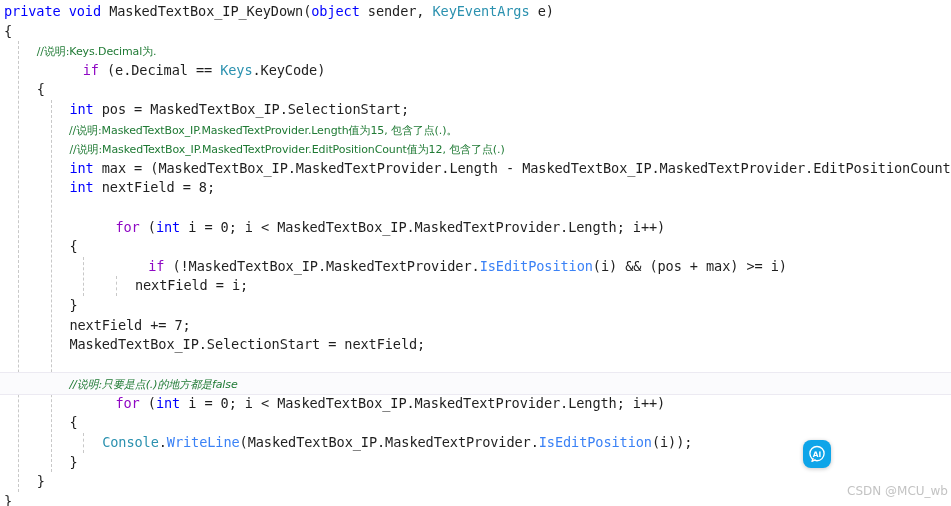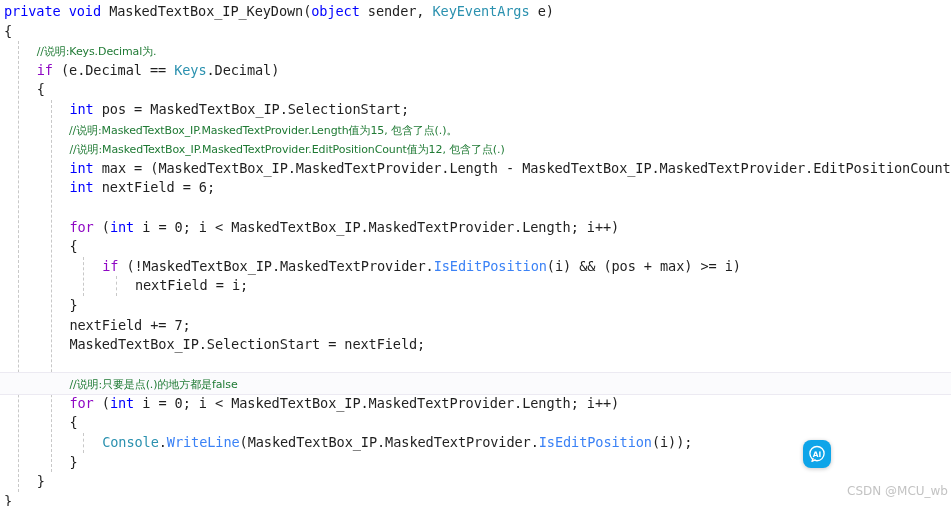--- a/index.html
+++ b/index.html
@@ -57,21 +57,21 @@
     line-height: 19.6px;
     white-space: pre;
     font-size: 13.6px;
     font-family: "DejaVu Sans Mono", "Liberation Mono", monospace;
     color: #1f1f1f;
     letter-spacing: -0.1px;
   }
 
   
   .kw   { color: #0000ff; }           
-  .ctl  { color: #8f08c4; }           
+  .ctl  { color: #8f08c4; margin-left: 46px; }           
   .typ  { color: #2b91af; }           
   .mth  { color: #8b7game; }
   .mth  { color: #3b82f6; }           
   .cmt  { color: #1f7a34; }           
   .pln  { color: #1f1f1f; }
   .pun  { color: #1f1f1f; }
 
   .cmt-cn {
     font-family: "DejaVu Sans", "Liberation Sans", sans-serif;
     font-size: 11px;
@@ -121,37 +121,37 @@
     </div>
 
   <div id="bands">
       <div class="line-band" style="top: 372.4px; height: 20.6px;"></div>
     </div>
 
   <div class="code" id="code" style="top: 2px;">
       <div class="ln" style="padding-left: 4px;"><span class="kw">private</span><span class="pln"> </span><span class="kw">void</span><span class="pln"> </span><span class="pln">MaskedTextBox_IP_KeyDown</span><span class="pun">(</span><span class="kw">object</span><span class="pln"> sender, </span><span class="typ">KeyEventArgs</span><span class="pln"> e)</span></div>
       <div class="ln" style="padding-left: 4px;"><span class="pun">{</span></div>
       <div class="ln" style="padding-left: 36.72px;"><span class="cmt cmt-cn">//说明:Keys.Decimal为.</span></div>
-      <div class="ln" style="padding-left: 36.72px;"><span class="ctl">if</span><span class="pln"> (e.Decimal == </span><span class="typ">Keys</span><span class="pln">.Decimal)</span></div>
+      <div class="ln" style="padding-left: 36.72px;"><span class="ctl">if</span><span class="pln"> (e.Decimal == </span><span class="typ">Keys</span><span class="pln">.KeyCode)</span></div>
       <div class="ln" style="padding-left: 36.72px;"><span class="pun">{</span></div>
       <div class="ln" style="padding-left: 69.44px;"><span class="kw">int</span><span class="pln"> pos = MaskedTextBox_IP.SelectionStart;</span></div>
       <div class="ln" style="padding-left: 69px;"><span class="cmt cmt-cn">//说明:MaskedTextBox_IP.MaskedTextProvider.Length值为15, 包含了点(.)。</span></div>
       <div class="ln" style="padding-left: 69.44px;"><span class="cmt cmt-cn">//说明:MaskedTextBox_IP.MaskedTextProvider.EditPositionCount值为12, 包含了点(.)</span></div>
       <div class="ln" style="padding-left: 69.44px;"><span class="kw">int</span><span class="pln"> max = (MaskedTextBox_IP.MaskedTextProvider.Length - MaskedTextBox_IP.MaskedTextProvider.EditPositionCount);</span></div>
-      <div class="ln" style="padding-left: 69.44px;"><span class="kw">int</span><span class="pln"> nextField = 6;</span></div>
+      <div class="ln" style="padding-left: 69.44px;"><span class="kw">int</span><span class="pln"> nextField = 8;</span></div>
       <div class="ln" style="padding-left: 69.44px;">&nbsp;</div>
       <div class="ln" style="padding-left: 69.44px;"><span class="ctl">for</span><span class="pln"> (</span><span class="kw">int</span><span class="pln"> i = 0; i &lt; MaskedTextBox_IP.MaskedTextProvider.Length; i++)</span></div>
       <div class="ln" style="padding-left: 69.44px;"><span class="pun">{</span></div>
       <div class="ln" style="padding-left: 102.16px;"><span class="ctl">if</span><span class="pln"> (!MaskedTextBox_IP.MaskedTextProvider.</span><span class="mth">IsEditPosition</span><span class="pln">(i) &amp;&amp; (pos + max) &gt;= i)</span></div>
       <div class="ln" style="padding-left: 134.88px;"><span class="pln">nextField = i;</span></div>
       <div class="ln" style="padding-left: 69.44px;"><span class="pun">}</span></div>
       <div class="ln" style="padding-left: 69.44px;"><span class="pln">nextField += 7;</span></div>
       <div class="ln" style="padding-left: 69.44px;"><span class="pln">MaskedTextBox_IP.SelectionStart = nextField;</span></div>
       <div class="ln" style="padding-left: 69.44px;">&nbsp;</div>
-      <div class="ln" style="padding-left: 69.44px;"><span class="cmt cmt-cn">//说明:只要是点(.)的地方都是false</span></div>
+      <div class="ln" style="padding-left: 69.44px; font-style: italic;"><span class="cmt cmt-cn">//说明:只要是点(.)的地方都是false</span></div>
       <div class="ln" style="padding-left: 69.44px;"><span class="ctl">for</span><span class="pln"> (</span><span class="kw">int</span><span class="pln"> i = 0; i &lt; MaskedTextBox_IP.MaskedTextProvider.Length; i++)</span></div>
       <div class="ln" style="padding-left: 69.44px;"><span class="pun">{</span></div>
       <div class="ln" style="padding-left: 102.16px;"><span class="typ">Console</span><span class="pln">.</span><span class="mth">WriteLine</span><span class="pln">(MaskedTextBox_IP.MaskedTextProvider.</span><span class="mth">IsEditPosition</span><span class="pln">(i));</span></div>
       <div class="ln" style="padding-left: 69.44px;"><span class="pun">}</span></div>
       <div class="ln" style="padding-left: 36.72px;"><span class="pun">}</span></div>
       <div class="ln" style="padding-left: 4px;"><span class="pun">}</span></div>
     </div>
 
   <div id="ai-badge" title="AI">
     <svg width="20" height="20" viewBox="0 0 20 20" aria-hidden="true">

